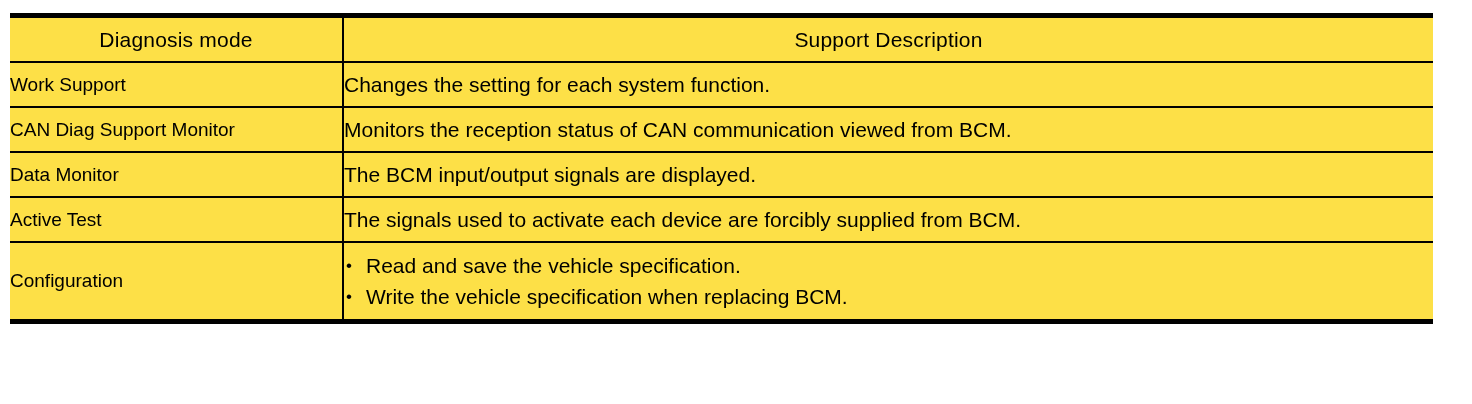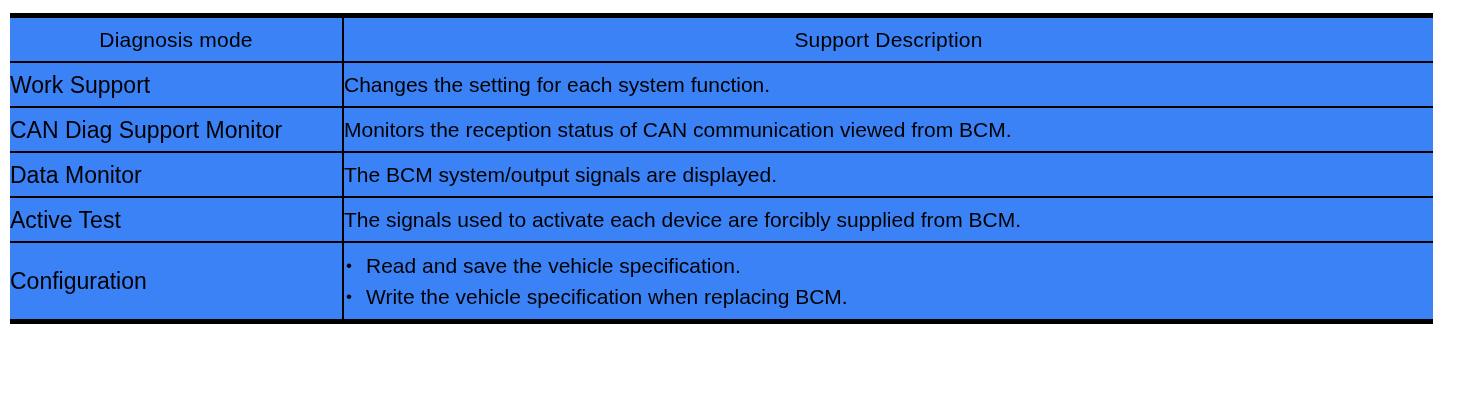--- a/index.html
+++ b/index.html
@@ -34,21 +34,21 @@
 
   table.spec-table col.c-mode  { width: 333px; }
   table.spec-table col.c-desc  { width: 1090px; }
 
   table.spec-table td,
   table.spec-table th {
     border-bottom: 2px solid #000;
     padding: 0;
     vertical-align: middle;
     font-weight: normal;
-    background: #3b82f6;
+    background: #fde047;
   }
 
   table.spec-table tr:last-child > td {
     border-bottom: none;
   }
 
   
   table.spec-table .col-mode {
     border-right: 2px solid #000;
   }
@@ -59,21 +59,21 @@
     height: 43px;
     font-size: 21px;
     letter-spacing: 0.2px;
     line-height: 43px;
     white-space: nowrap;
   }
 
   
   .mode-cell {
     height: 43px;
-    font-size: 23px;
+    font-size: 19px;
     line-height: 26px;
     padding-left: 20px;
     padding-right: 8px;
     white-space: nowrap;
   }
   .desc-cell {
     height: 43px;
     font-size: 21px;
     line-height: 26px;
     padding-left: 20px;
@@ -126,21 +126,21 @@
       <tr>
         <td class="mode-cell col-mode">Work Support</td>
         <td class="desc-cell">Changes the setting for each system function.</td>
       </tr>
       <tr>
         <td class="mode-cell col-mode">CAN Diag Support Monitor</td>
         <td class="desc-cell">Monitors the reception status of CAN communication viewed from BCM.</td>
       </tr>
       <tr>
         <td class="mode-cell col-mode">Data Monitor</td>
-        <td class="desc-cell">The BCM system/output signals are displayed.</td>
+        <td class="desc-cell">The BCM input/output signals are displayed.</td>
       </tr>
       <tr>
         <td class="mode-cell col-mode">Active Test</td>
         <td class="desc-cell">The signals used to activate each device are forcibly supplied from BCM.</td>
       </tr>
       <tr class="row-tall">
         <td class="mode-cell col-mode">Configuration</td>
         <td class="desc-cell">
           <ul class="bullets">
             <li>

